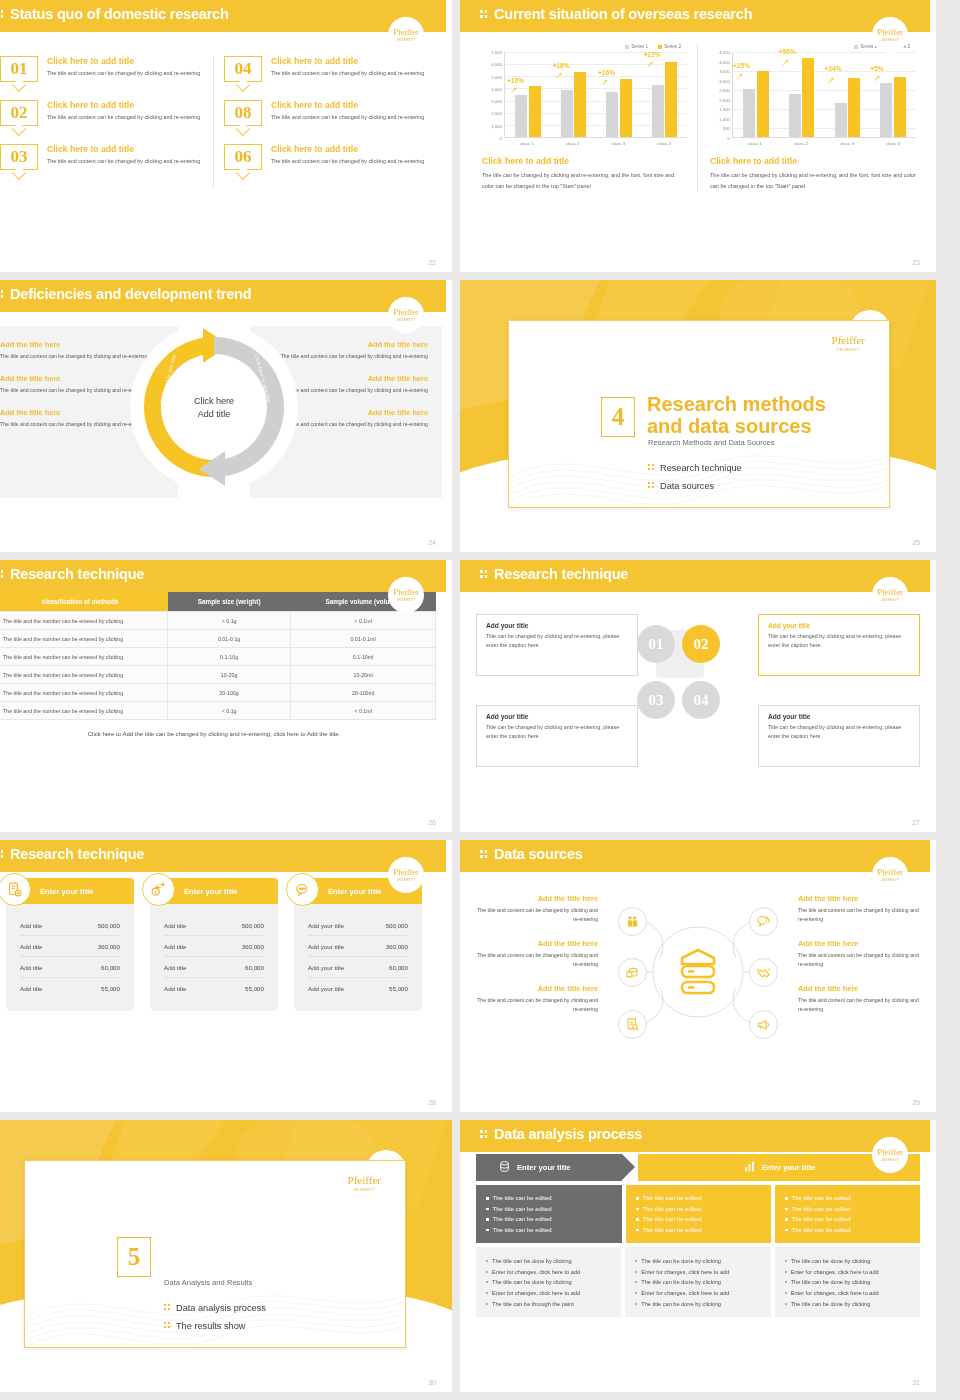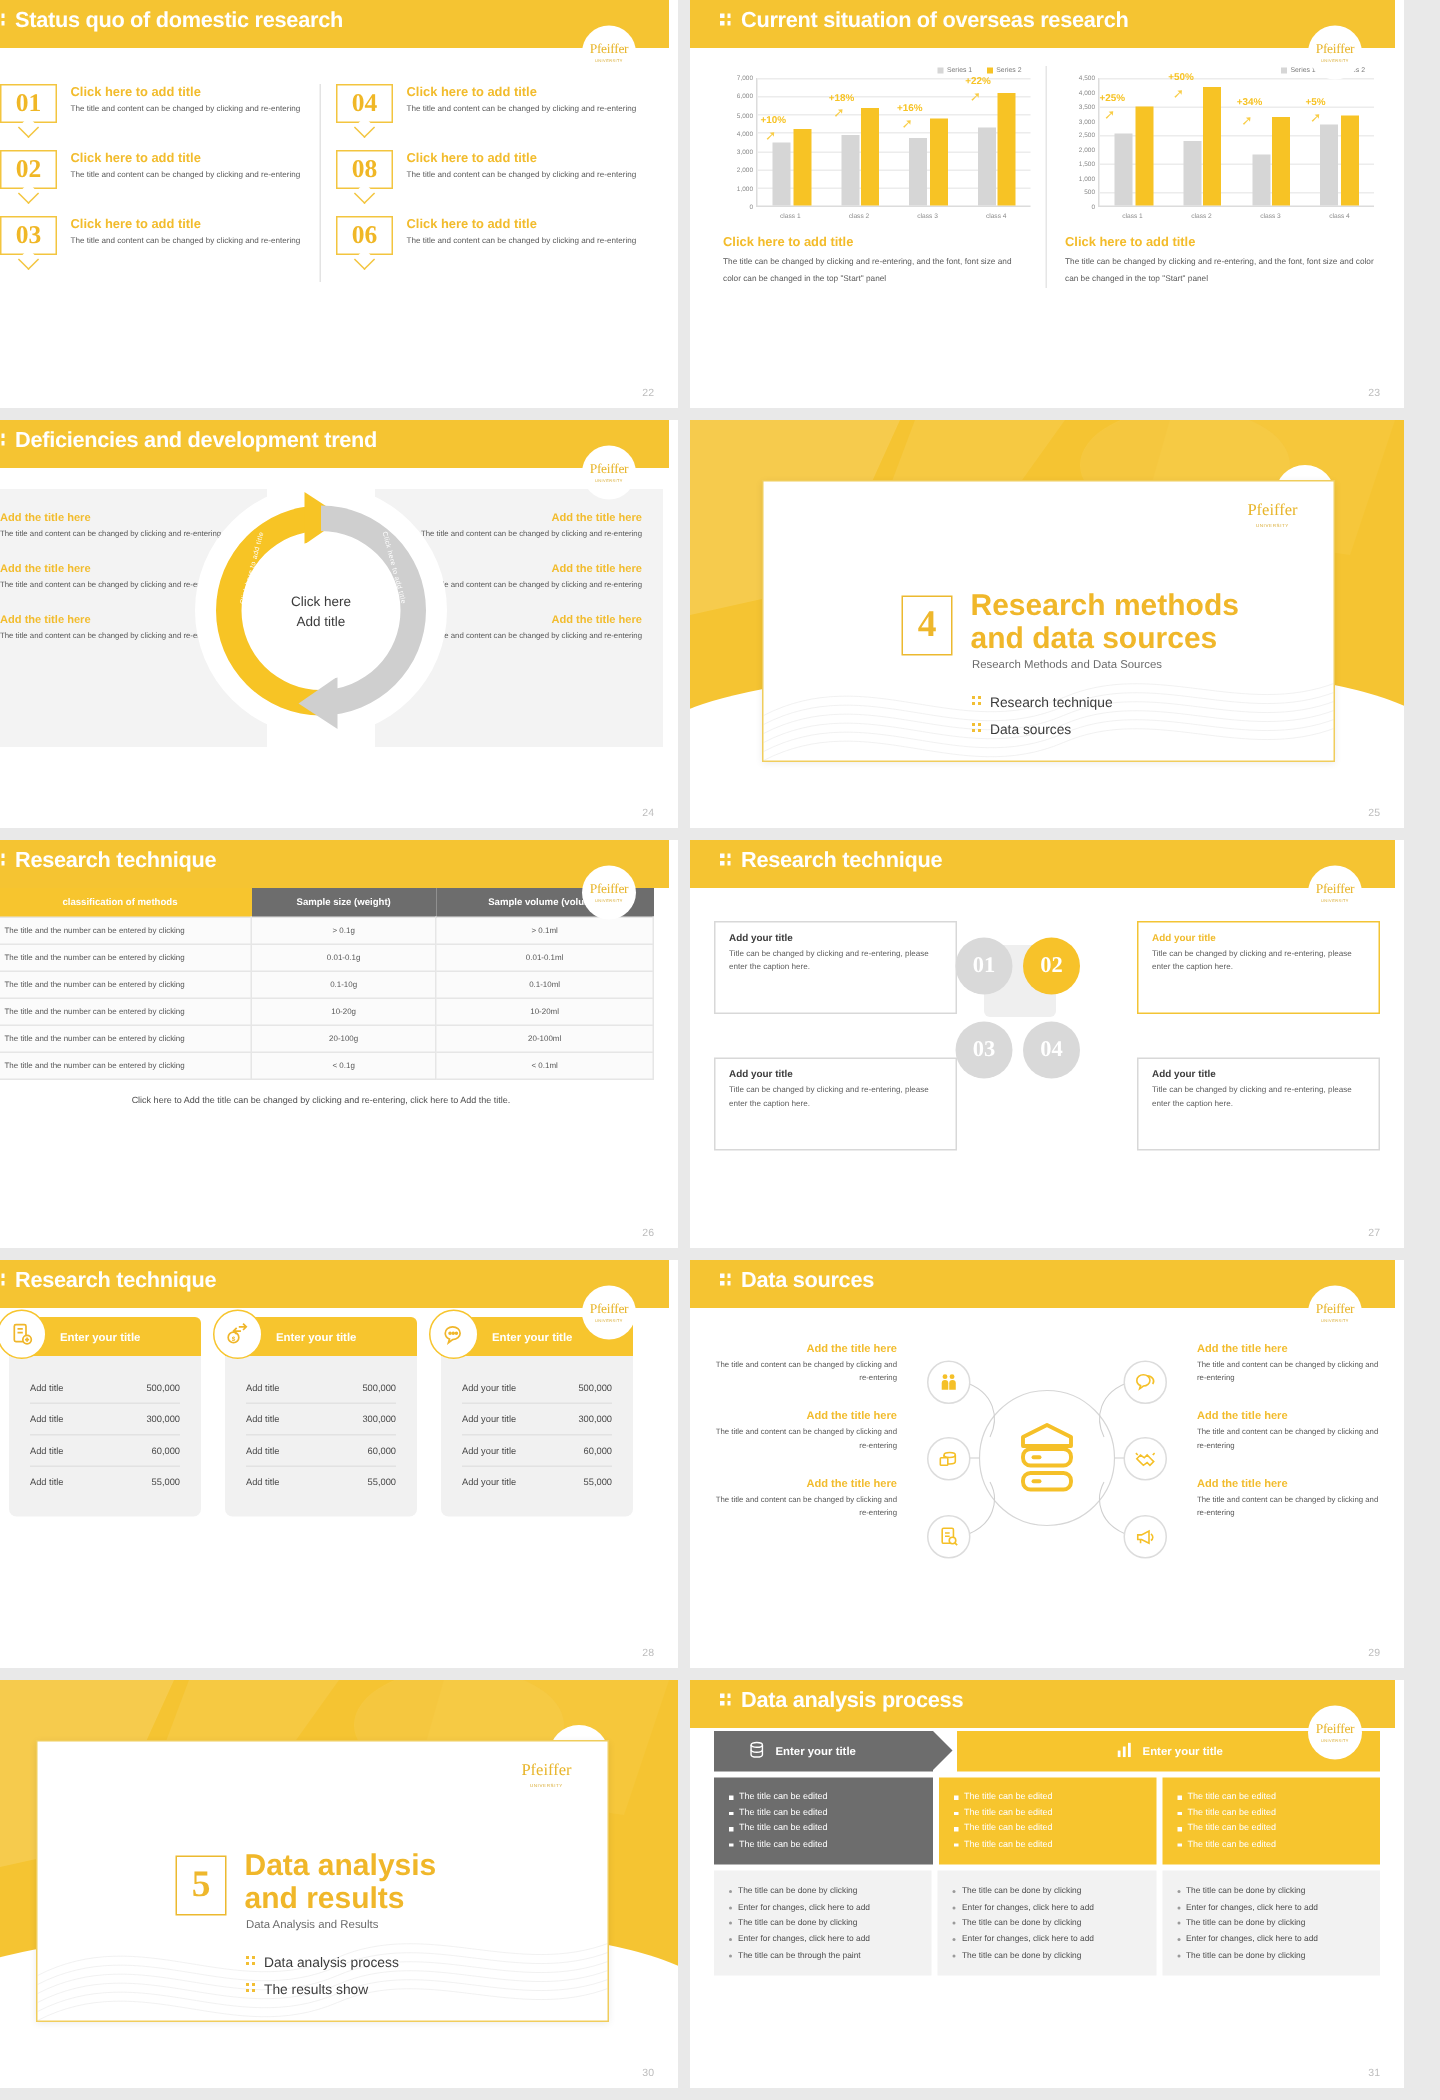--- a/index.html
+++ b/index.html
@@ -932,24 +932,20 @@
             <path d="M0 74 C70 38 130 92 200 62 C260 36 320 76 382 52"></path>
             <path d="M0 80 C70 44 130 98 200 68 C260 42 320 82 382 58"></path>
             <path d="M0 86 C70 50 130 104 200 74 C260 48 320 88 382 64"></path>
           </g>
         </svg>
         <div class="logo2">
           <div class="l1">Pfeiffer</div>
           <div class="l2">UNIVERSITY</div>
         </div>
         <div class="num">5</div>
-        <h2>
-          <span>Data analysis</span><br>
-          <span>and results</span>
-        </h2>
         <div class="sub">Data Analysis and Results</div>
         <div class="bul" style="top:142px">
           <i>
               <b></b>
               <b></b>
               <b></b>
               <b></b>
             </i>
           <span>Data analysis process</span>
         </div>

